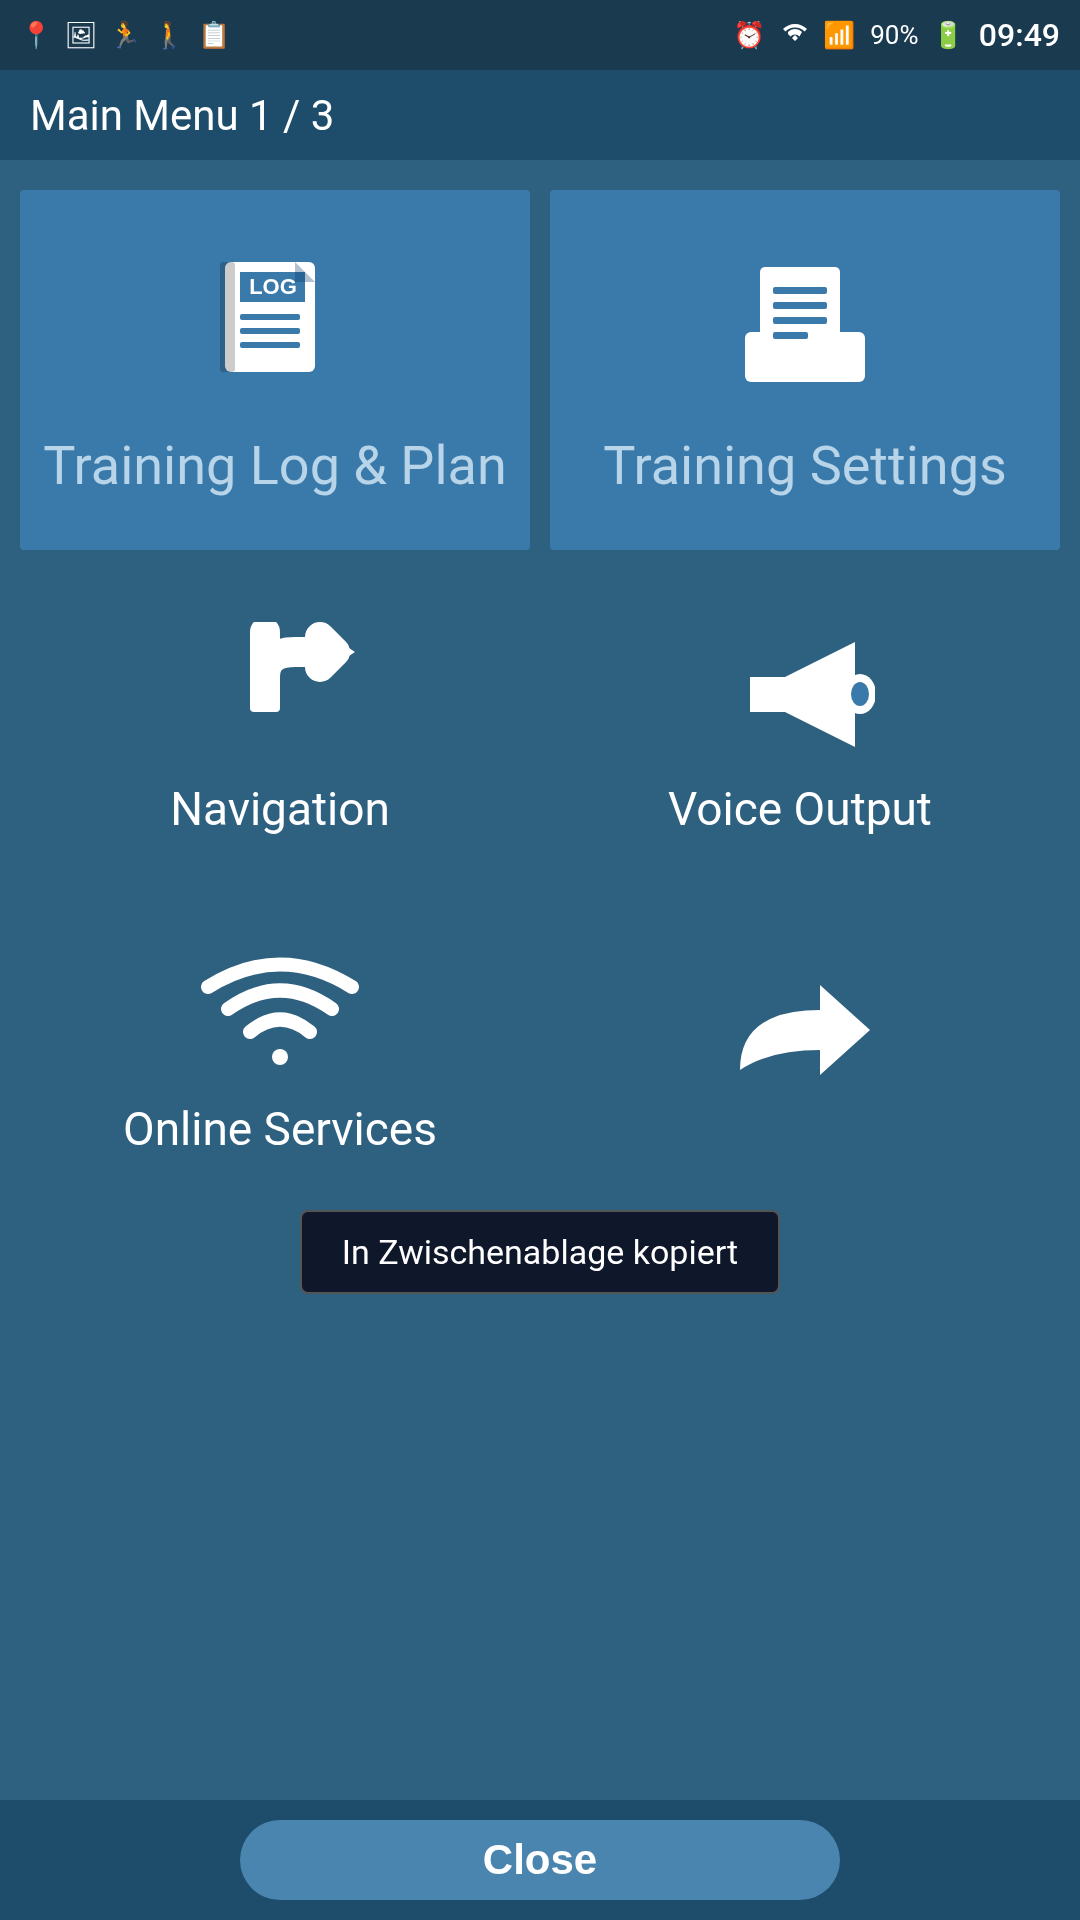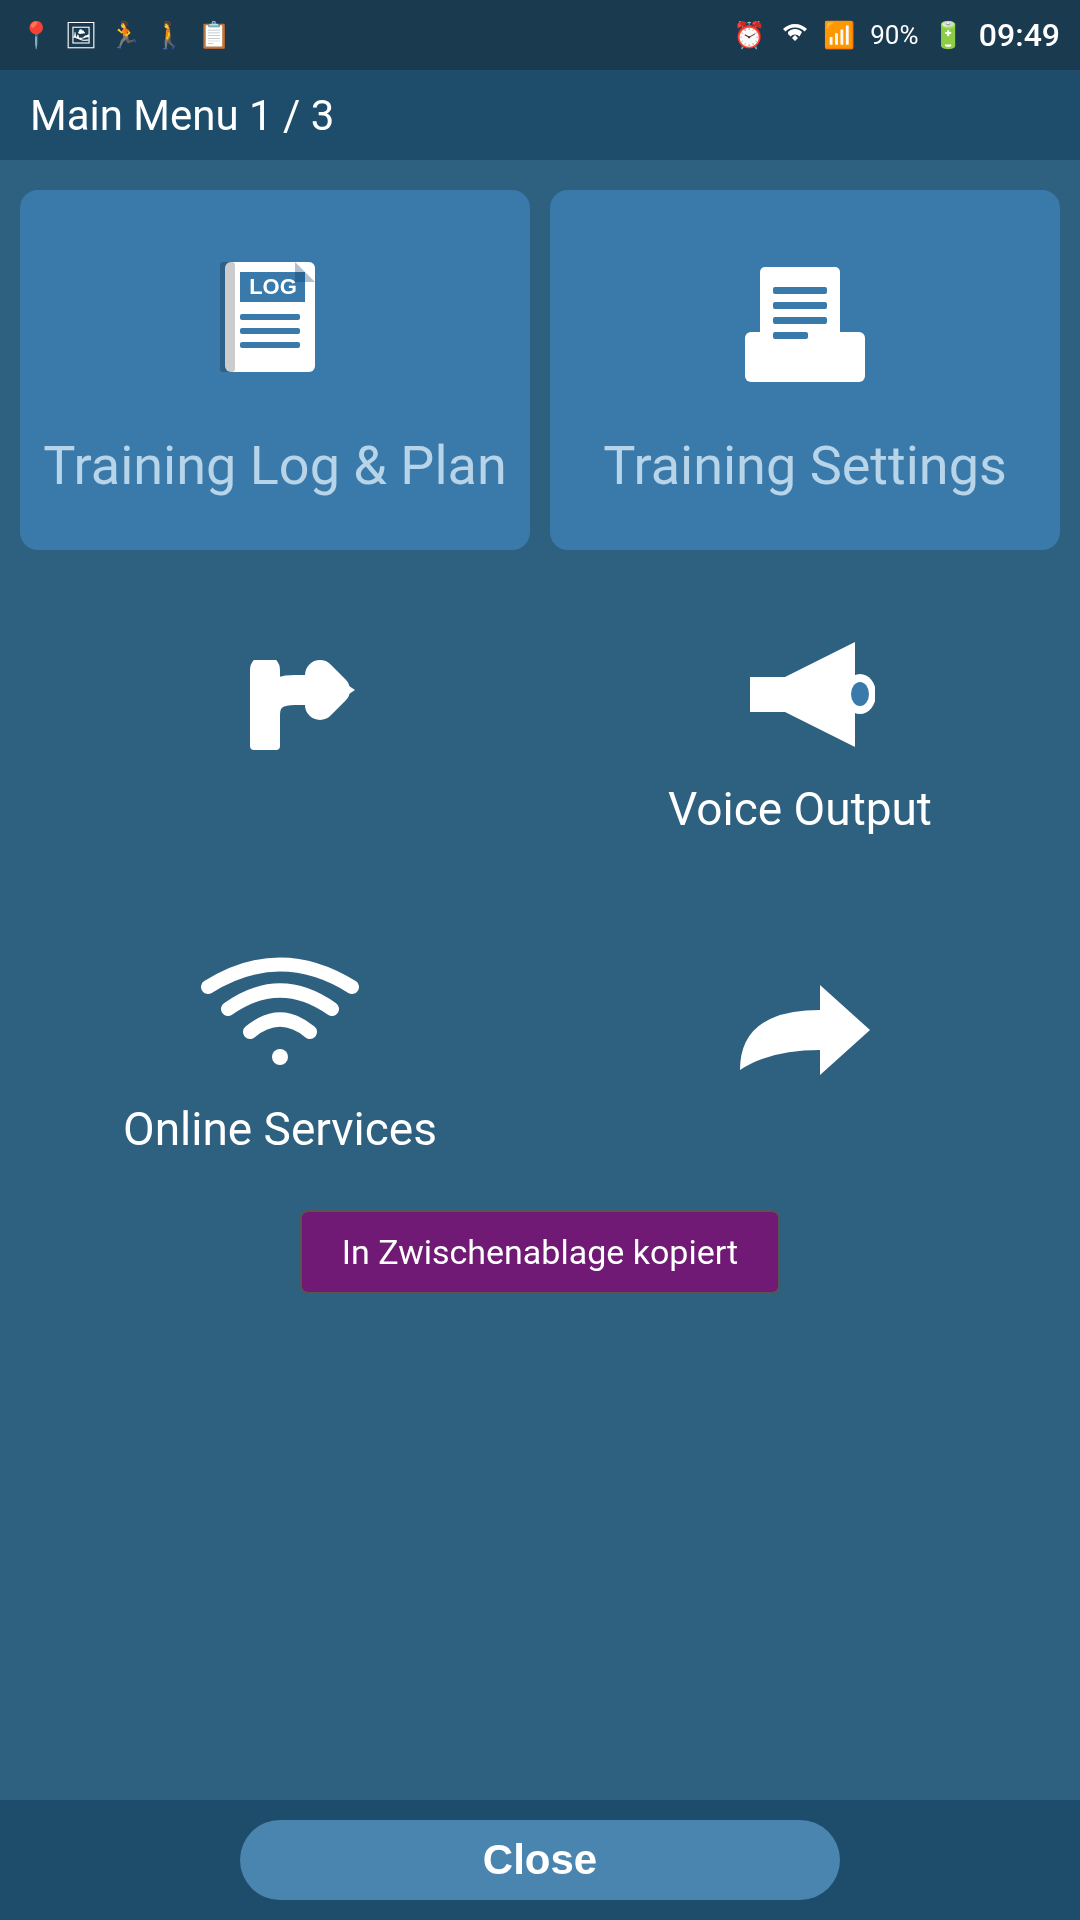--- a/index.html
+++ b/index.html
@@ -85,21 +85,21 @@
     .top-row {
       display: flex;
       gap: 20px;
       width: 100%;
       margin-bottom: 40px;
     }
 
     .menu-card {
       flex: 1;
       background-color: #3a7aaa;
-      border-radius: 18px;
+      border-radius: 4px;
       height: 360px;
       display: flex;
       flex-direction: column;
       align-items: center;
       justify-content: center;
       cursor: pointer;
       gap: 32px;
     }
 
     .card-icon {
@@ -161,21 +161,21 @@
 
     
     .toast-container {
       display: flex;
       justify-content: center;
       width: 100%;
       margin-bottom: 40px;
     }
 
     .toast {
-      background-color: #701a75;
+      background-color: #0f172a;
       color: white;
       padding: 20px 40px;
       border-radius: 8px;
       font-size: 34px;
       border: 2px solid #555;
     }
 
     
     .close-btn-container {
       position: absolute;
@@ -299,20 +299,21 @@
 
         <svg width="150" height="140" viewBox="0 0 150 140">
 
           <rect x="45" y="10" width="30" height="80" rx="4" fill="white"></rect>
 
           <path d="M60 10 L60 55 Q60 30 90 30 L130 30 L115 15 M130 30 L115 45" stroke="white" stroke-width="30" fill="none" stroke-linecap="round" stroke-linejoin="round"></path>
 
           <polygon points="120,10 150,30 120,50" fill="white"></polygon>
         </svg>
       </div>
+      <div class="btn-label">Navigation</div>
     </div>
 
     <div class="icon-button">
       <div class="icon-svg">
 
         <svg width="150" height="140" viewBox="0 0 150 140">
 
           <path d="M130 20 L60 55 L25 55 L25 90 L60 90 L130 125 Z" fill="white"></path>
 
           <ellipse cx="135" cy="72" rx="16" ry="20" fill="white"></ellipse>

